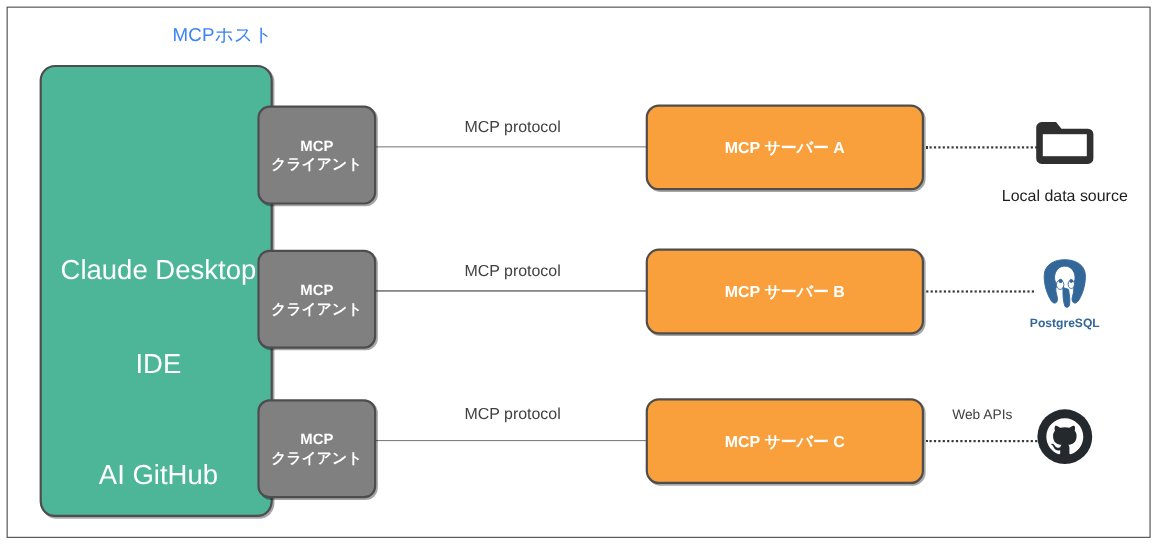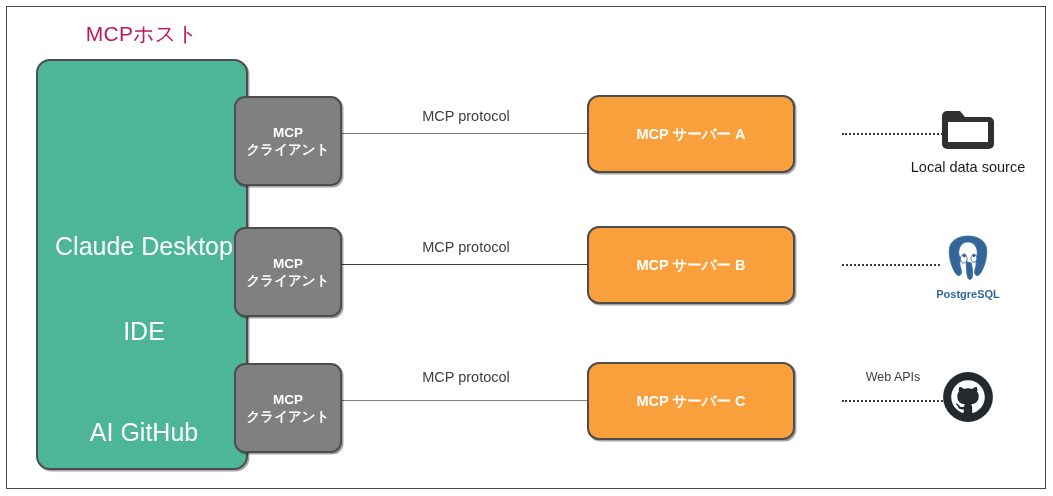--- a/index.html
+++ b/index.html
@@ -27,23 +27,23 @@
     border: 1.5px solid #4a4a4a;
     box-sizing: border-box;
     background: #ffffff;
   }
   
   .host-title {
     position: absolute;
     left: 36px;
     top: 20px;
     width: 212px;
-    text-align: center;
-    font-size: 21px;
-    color: #be185d;
+    text-align: right;
+    font-size: 17px;
+    color: #3b82f6;
     letter-spacing: 0.2px;
     white-space: nowrap;
   }
   
   .host-panel {
     position: absolute;
     left: 36px;
     top: 59px;
     width: 212px;
     height: 411px;
@@ -86,21 +86,21 @@
     line-height: 1.28;
     z-index: 5;
   }
   .client-box .l1 { white-space: nowrap; }
   .client-box .l2 { white-space: nowrap; }
 
   
   .server-box {
     position: absolute;
     left: 587px;
-    width: 208px;
+    width: 253px;
     height: 78px;
     background: #f9a03c;
     border: 2px solid #4d4d4d;
     border-radius: 12px;
     box-sizing: border-box;
     box-shadow: 1.5px 1.5px 0 rgba(0,0,0,0.35);
     display: flex;
     align-items: center;
     justify-content: center;
     color: #ffffff;
@@ -147,21 +147,21 @@
   .resource .icon-wrap {
     height: 58px;
     display: flex;
     align-items: center;
     justify-content: center;
   }
   .resource .res-label {
     font-size: 14.5px;
     color: #1d1d1d;
     white-space: nowrap;
-    margin-top: 0;
+    margin-top: 12px;
   }
   .resource .res-label.pg {
     font-size: 11px;
     color: #33679a;
     font-weight: bold;
     margin-top: 1px;
   }
 </style>
 </head>
 <body>

